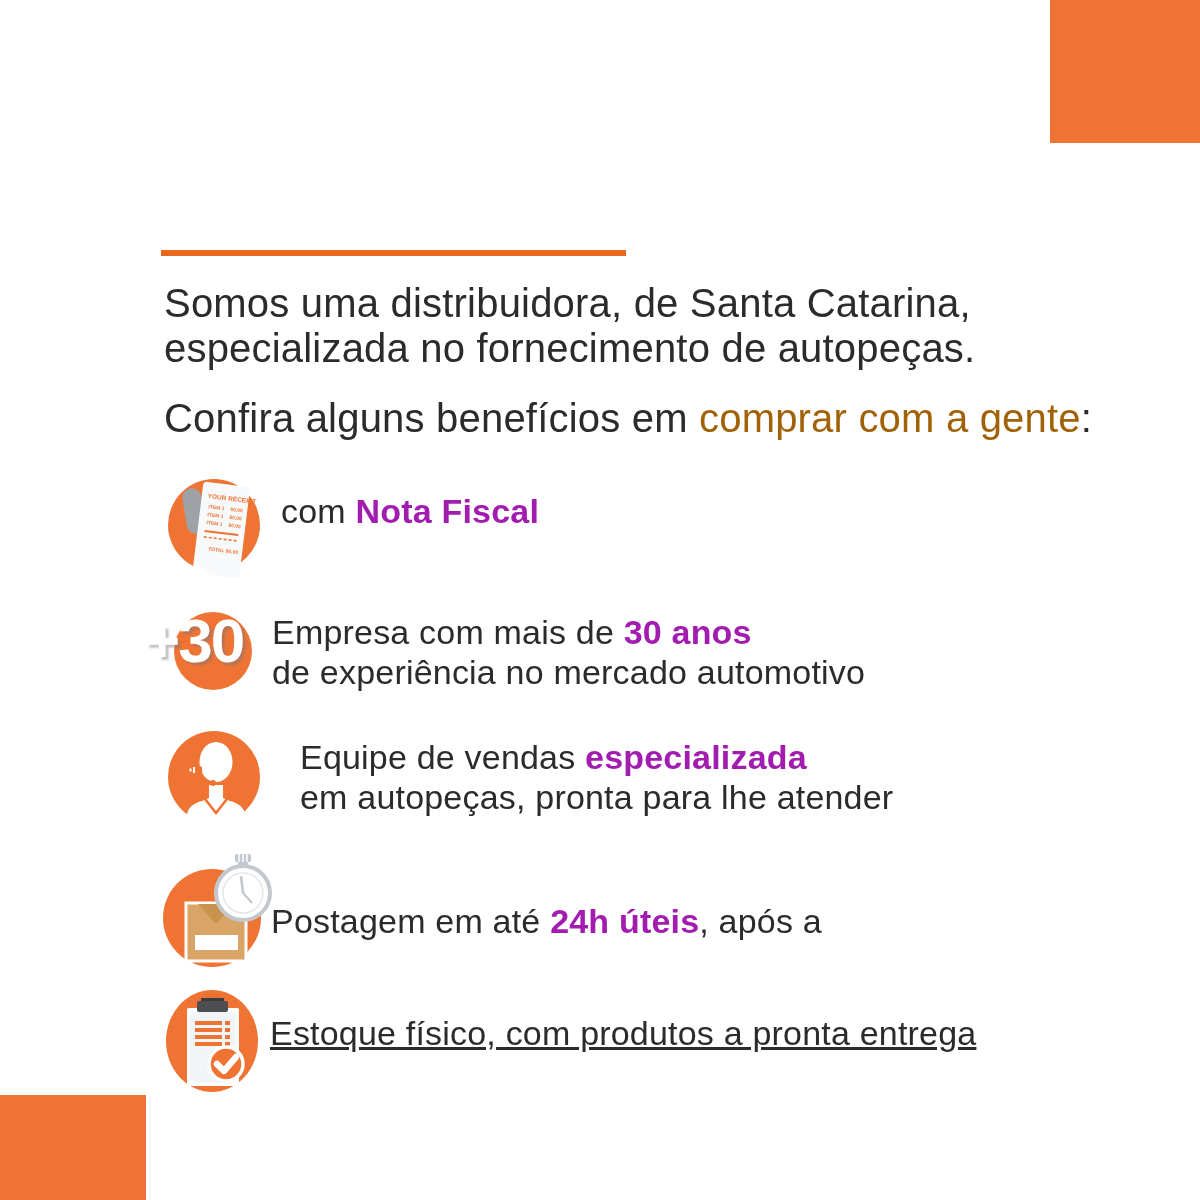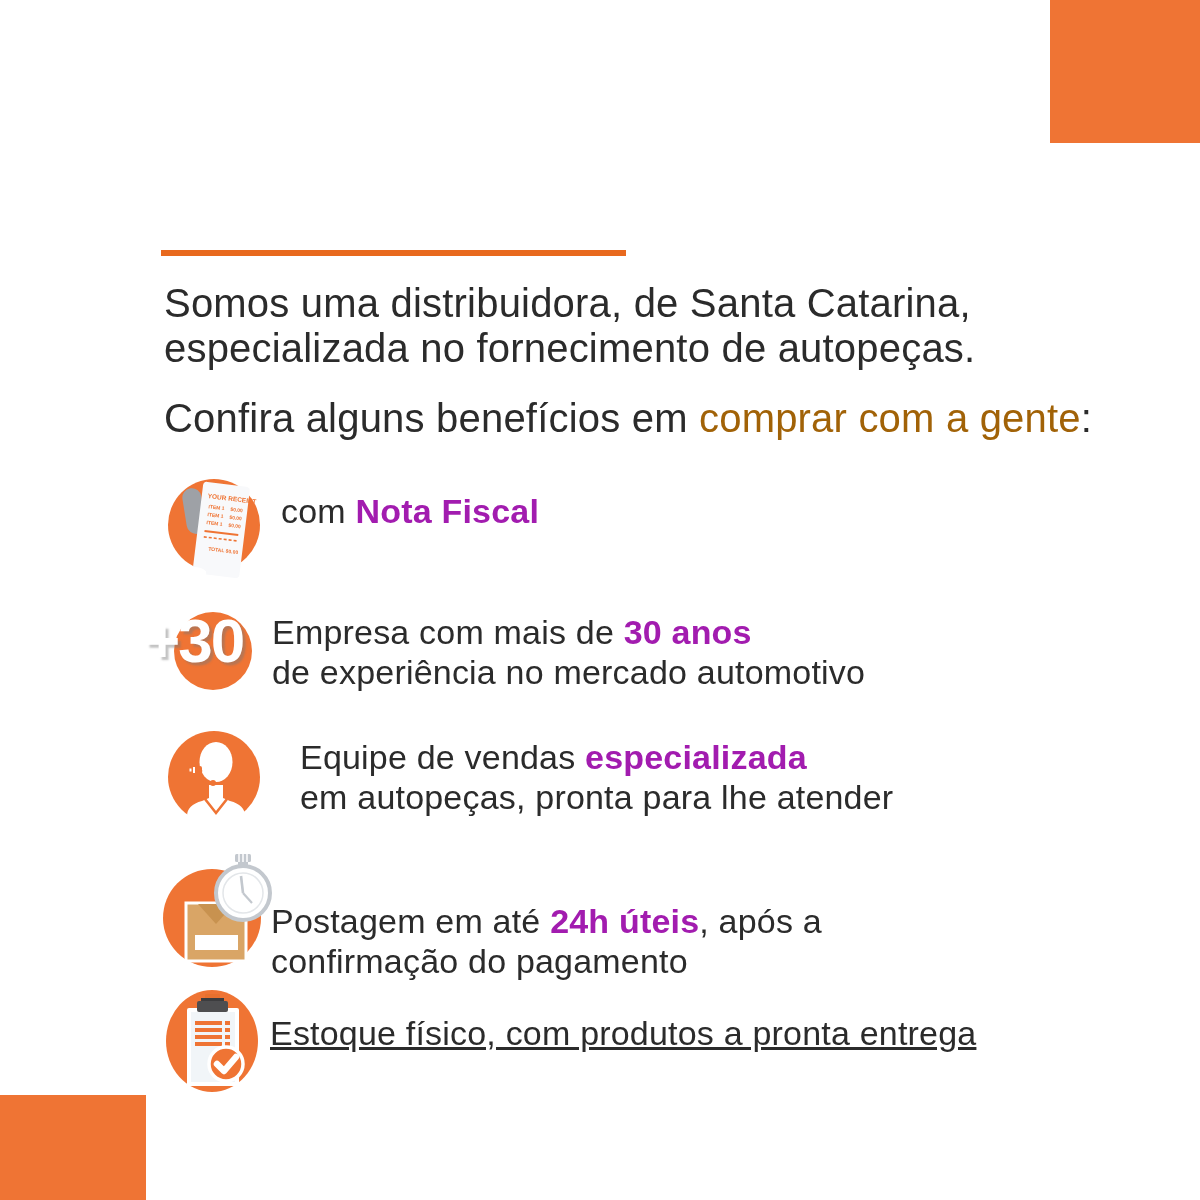--- a/index.html
+++ b/index.html
@@ -127,21 +127,20 @@
       <line x1="89" y1="8" x2="89" y2="16" stroke="#ffffff" stroke-width="1.5"></line>
       <rect x="80" y="16" width="10" height="6" fill="#C3C8CE"></rect>
       <circle cx="85" cy="47" r="27" fill="#ffffff" stroke="#C3C8CE" stroke-width="4"></circle>
       <circle cx="85" cy="47" r="20" fill="#ffffff" stroke="#E3E6E9" stroke-width="1.5"></circle>
       <line x1="85" y1="47" x2="83" y2="30" stroke="#C3C8CE" stroke-width="2.6"></line>
       <line x1="85" y1="47" x2="94" y2="57" stroke="#C3C8CE" stroke-width="2.2"></line>
     </svg>
   </div>
   <div class="b-text" style="left:271px; top:872px;margin-top:29px;">
     <div><span>Postagem em até </span><span class="accent-bold">24h úteis</span><span>, após a</span></div>
-    <div><span>confirmação do pagamento</span></div>
   </div>
 
   <div class="b-icon" style="left:164px; top:988px;">
     <svg width="96" height="108" viewBox="0 0 96 108">
       <ellipse cx="48" cy="53" rx="46" ry="51" fill="#EF7434"></ellipse>
       <rect x="23" y="20" width="52" height="78" rx="2" fill="#ffffff"></rect>
       <rect x="27" y="24" width="44" height="70" fill="#F1F5F8"></rect>
       <rect x="41" y="6" width="15" height="7" rx="1" fill="#E8702E"></rect>
       <rect x="37" y="10" width="23" height="5" fill="#3C3C3E"></rect>
       <rect x="33" y="13" width="31" height="11" rx="2" fill="#4E4E50"></rect>

